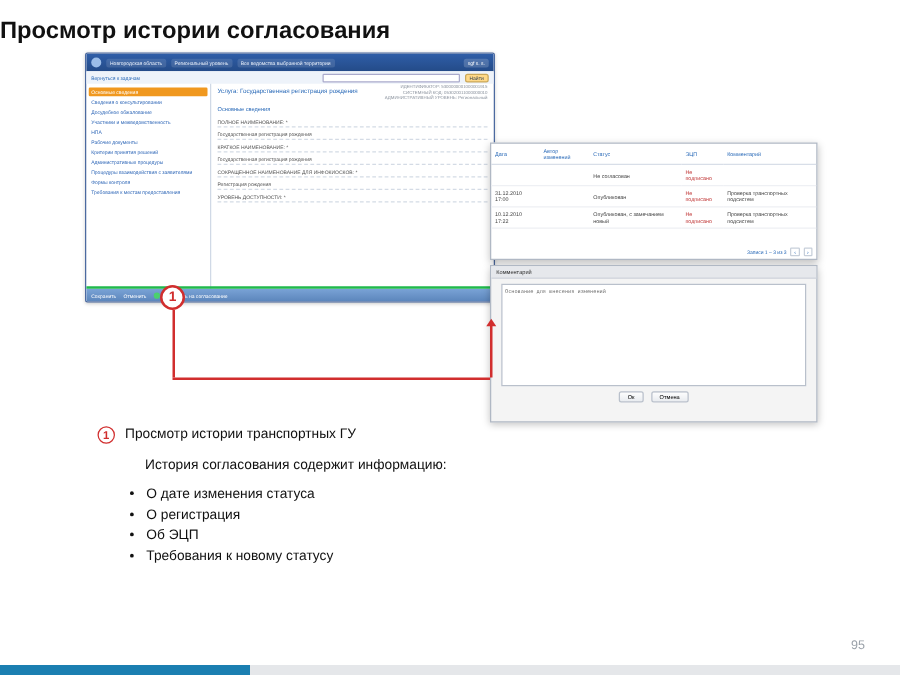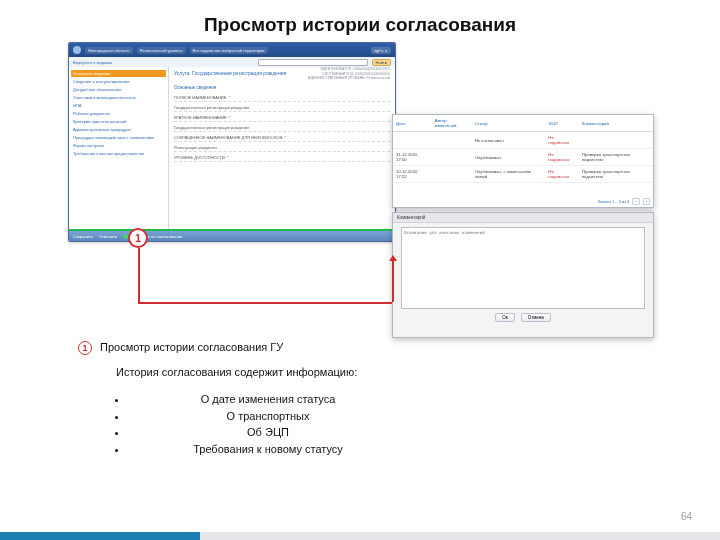--- a/index.html
+++ b/index.html
@@ -3,21 +3,21 @@
 <meta charset="utf-8">
 <style>
   * { box-sizing: border-box; }
   html, body { margin:0; padding:0; }
   body {
     width:720px; height:540px;
     font-family: Arial, Helvetica, sans-serif;
     background:#fff; color:#111; position:relative; overflow:hidden;
   }
   .slide-title {
-    font-size:19px; font-weight:bold; text-align:center;
+    font-size:19px; font-weight:bold; text-align:left;
     padding:14px 0 6px 0;
   }
   .stage { position:relative; width:100%; height:300px; }
 
   
   .app1 {
     position:absolute; left:68px; top:0; width:328px; height:200px;
     border:1px solid #4c6aa0; border-radius:2px; background:#fff;
     box-shadow:0 1px 3px rgba(0,0,0,.2); overflow:hidden; font-size:5px;
   }
@@ -88,21 +88,21 @@
   .explain{
     position:absolute; left:100px; top:340px; width:320px; font-size:11px; line-height:1.35;
   }
   .explain .mini-badge{
     display:inline-flex;width:14px;height:14px;border:1.5px solid #d12e2e;border-radius:50%;
     align-items:center;justify-content:center;color:#d12e2e;font-size:9px;font-weight:bold;
     position:absolute; left:-22px; top:1px;
   }
   .explain .lead{position:relative;margin:0 0 10px 0;}
   .explain p{margin:0 0 8px 16px;}
-  .explain ul{margin:12px;padding-left:16px;text-align:center;}
+  .explain ul{margin:1px;padding-left:16px;}
   .explain li{margin:2px 0;}
 
   
   .pagenum{position:absolute;right:28px;bottom:18px;color:#9aa1a9;font-size:10px;}
 
   
   .bar1{position:absolute;left:0;bottom:0;width:200px;height:8px;background:#1b7fb1;}
   .bar2{position:absolute;left:200px;bottom:0;width:520px;height:8px;background:#e5e7ea;}
 </style>
 </head>
@@ -220,26 +220,26 @@
   <div class="callout-badge badge-big">1</div>
   <div class="arrow-line seg1"></div>
   <div class="arrow-line seg2"></div>
   <div class="arrow-line seg3"></div>
   <div class="arrow-head"></div>
 </div>
 
 <div class="explain">
   <p class="lead">
     <span class="mini-badge">1</span>
-    <span>Просмотр истории согласования ГУ</span>
+    <span>Просмотр истории транспортных ГУ</span>
   </p>
   <p>История согласования содержит информацию:</p>
   <ul>
     <li>О дате изменения статуса</li>
-    <li>О транспортных</li>
+    <li>О регистрация</li>
     <li>Об ЭЦП</li>
     <li>Требования к новому статусу</li>
   </ul>
 </div>
 
-<div class="pagenum">64</div>
+<div class="pagenum">95</div>
 <div class="bar1"></div>
 <div class="bar2"></div>
 
 </body></html>

